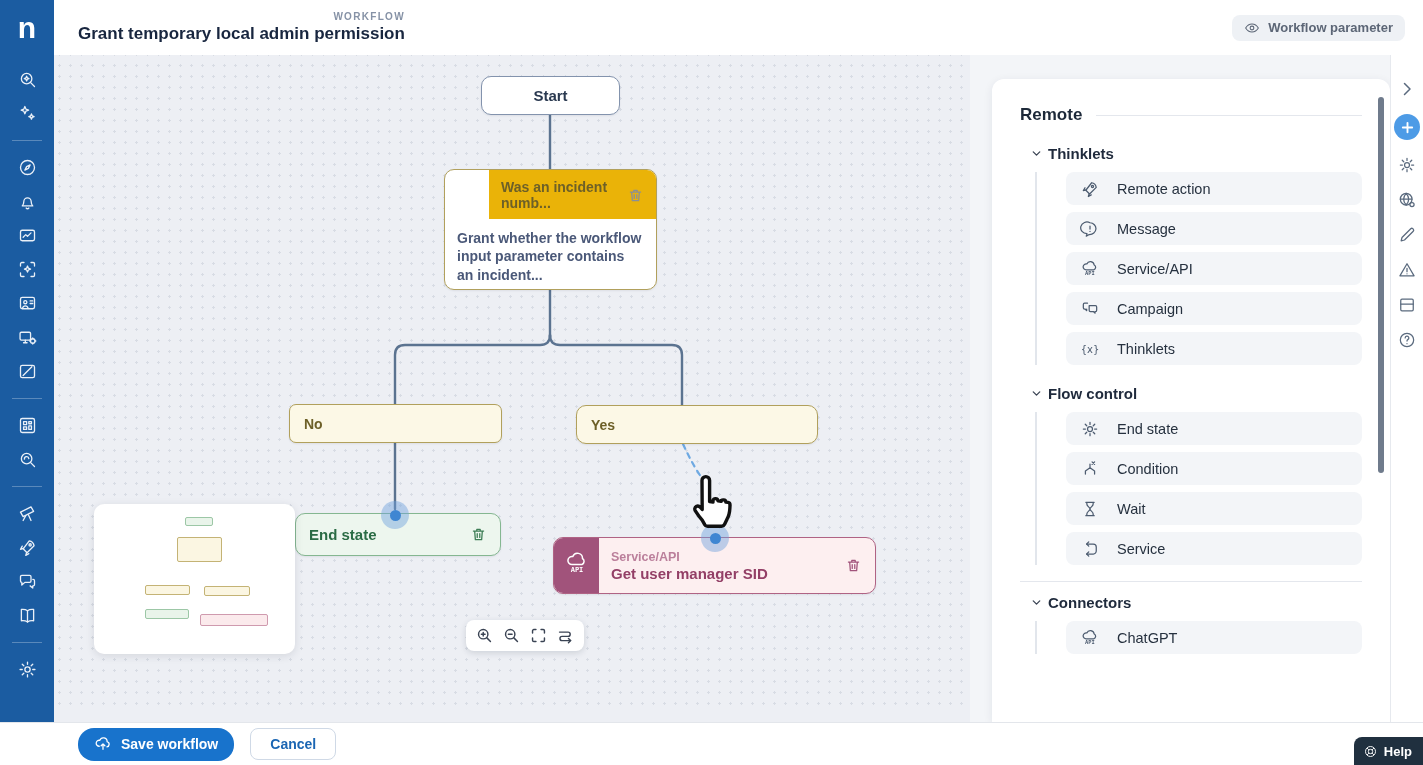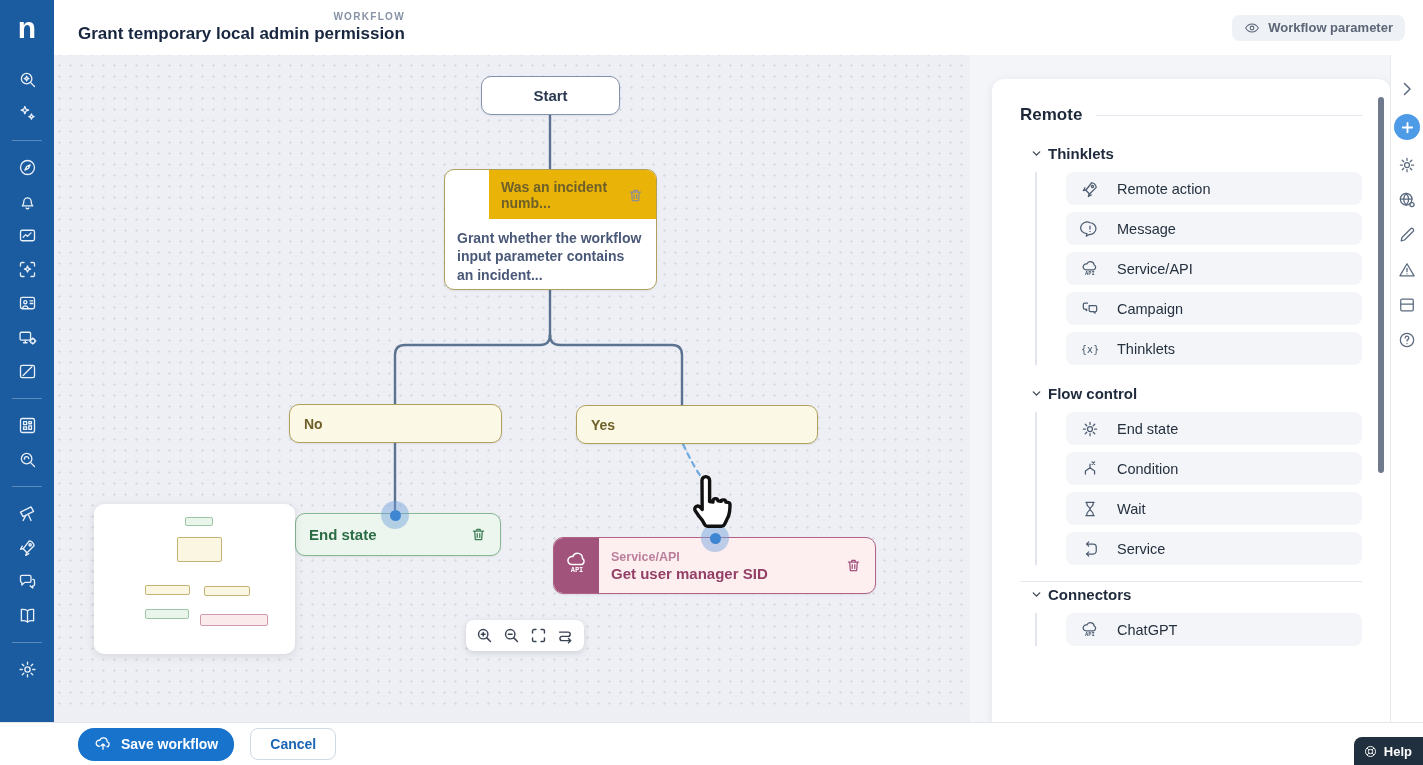--- a/index.html
+++ b/index.html
@@ -25,21 +25,21 @@
   .canvas { position:absolute; left:54px; top:38px; width:921px; height:667px; background-color:#edeff4;
     background-image:radial-gradient(circle, #d8dce4 1px, transparent 1.3px); background-size:11px 11px; }
   .connectors { position:absolute; left:0; top:0; pointer-events:none; }
   .node { position:absolute; border-radius:10px; box-shadow:0 1px 2px rgba(30,40,60,0.08); }
   .node-start { left:427px; top:38px; width:139px; height:39px; background:#fff; border:1.5px solid #8393ad; display:flex; align-items:center; justify-content:center; font-size:15px; font-weight:700; color:#2a3950; cursor:pointer; }
   .node-condition { left:390px; top:131px; width:213px; height:121px; background:#fff; border:1.5px solid #b1a05c; overflow:hidden; cursor:pointer; }
   .cond-head { background:#eab308; padding:9px 12px 8px 12px; display:flex; align-items:center; justify-content:space-between;margin-left:44px; }
   .cond-title { font-size:14px; font-weight:700; color:#6d6028; }
   .cond-body { padding:10px 12px; font-size:14px; font-weight:600; color:#4a5878; line-height:1.32; }
   .node-branch { background:#fcf8e6; border:1.5px solid #b1a05c; display:flex; align-items:center; padding-left:14px; font-size:14px; font-weight:700; color:#6d6028; cursor:pointer; }
-  .branch-no { left:235px; top:366px; width:213px; height:39px; }
+  .branch-no { left:235px; top:366px; width:213px; height:39px;border-radius:7px; }
   .branch-yes { left:522px; top:367px; width:242px; height:39px; }
   .node-end { left:241px; top:475px; width:206px; height:43px; background:#edf6ee; border:1.5px solid #85b791; display:flex; align-items:center; justify-content:space-between; padding:0 13px; font-size:15px; font-weight:700; color:#2a6b44; cursor:pointer; }
   .node-service { left:499px; top:499px; width:323px; height:57px; background:#fdeff0; border:1.5px solid #b06384; display:flex; overflow:hidden; cursor:pointer; }
   .svc-icon-cell { width:45px; background:#a1537b; display:flex; align-items:center; justify-content:center; flex:0 0 45px; color:#fff; }
   .svc-body { flex:1; display:flex; align-items:center; }
   .svc-text { flex:1; padding-left:12px; display:flex; flex-direction:column; justify-content:center; gap:1px; }
   .svc-label { font-size:12.5px; font-weight:600; color:#bb7f9b; }
   .svc-title { font-size:15px; font-weight:700; color:#933f66; }
   .trash { width:17px; height:17px; flex:0 0 17px; cursor:pointer; }
   .trash svg { width:17px; height:17px; stroke:currentColor; fill:none; stroke-width:1.5; stroke-linecap:round; stroke-linejoin:round; }
@@ -386,21 +386,21 @@
                 <path d="M8 6h8a3.5 3.5 0 0 1 3.5 3.5v5A3.5 3.5 0 0 1 16 18H8"></path>
                 <path d="M10.5 3.5 8 6l2.5 2.5M10.5 15.5 8 18l2.5 2.5"></path>
               </svg></span>
           <span class="tb-label">Service</span>
         </div>
       </div>
     </div>
 
     <div class="tb-divider"></div>
 
-    <div class="tb-section" style="margin-top:4px;">
+    <div class="tb-section" style="margin-top:12px;">
       <div class="tb-sec-head">
         <svg viewBox="0 0 20 20">
             <path d="M5 7.5l5 5 5-5"></path>
           </svg>
         <span class="tb-sec-label">Connectors</span>
       </div>
       <div class="tb-sec-body">
         <div class="tb-item">
           <span class="tb-ic"><svg viewBox="0 0 24 24">
                 <path d="M7.5 13a3.6 3.6 0 1 1 .7-7.1A4.6 4.6 0 0 1 17 7.2a3.1 3.1 0 0 1-.5 5.8z"></path>

